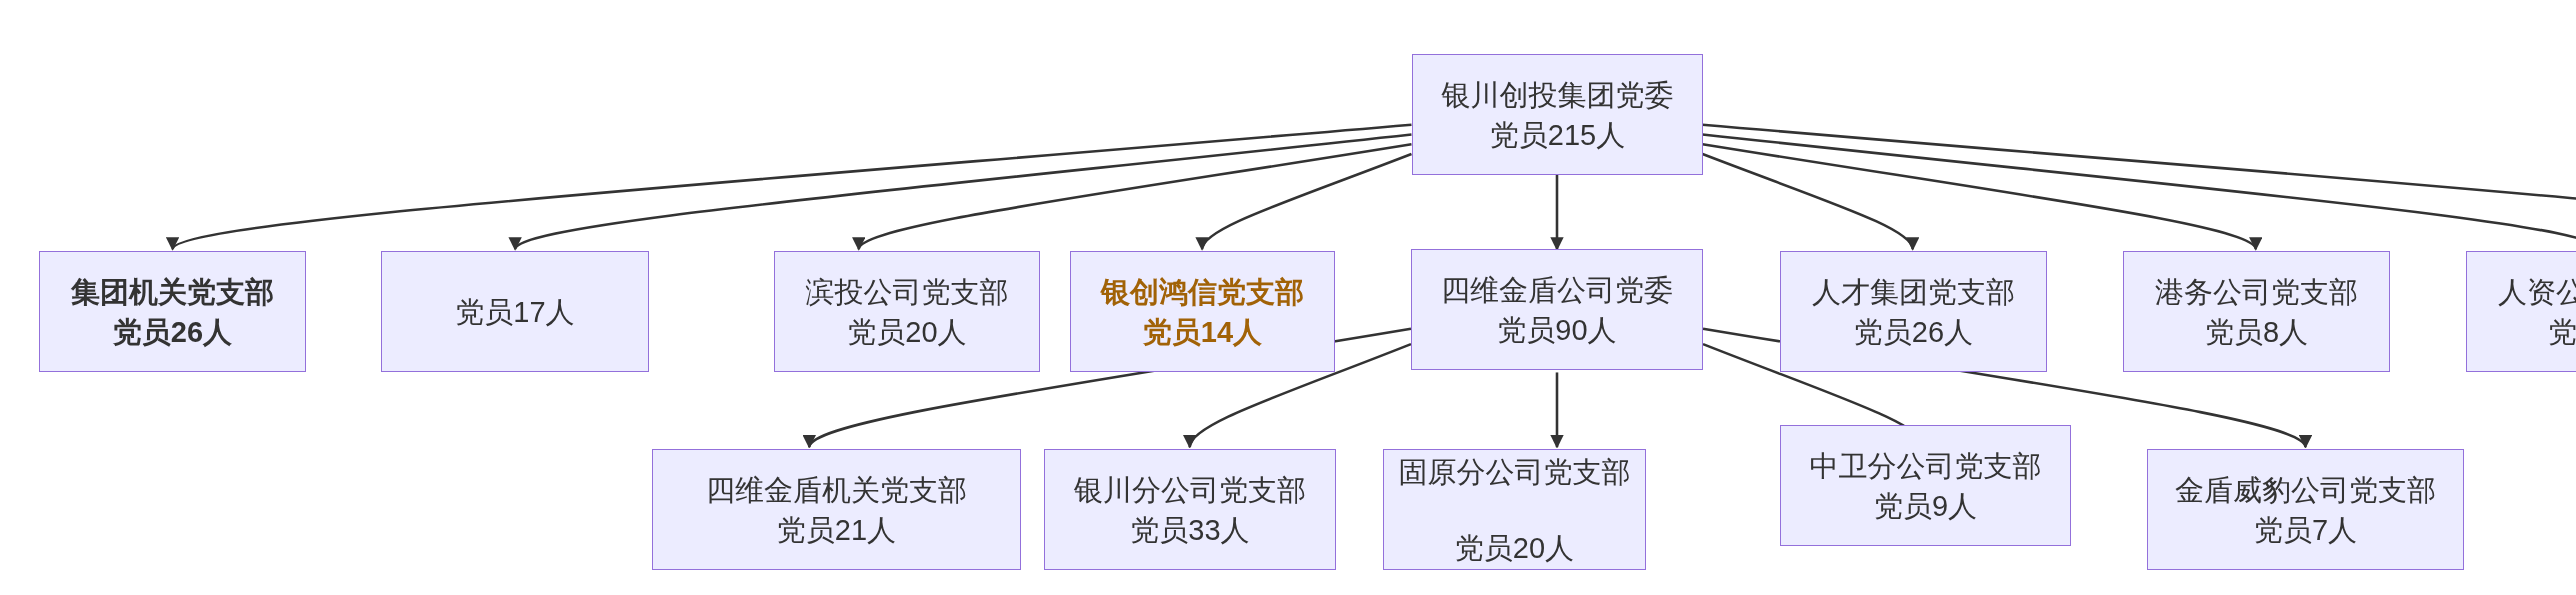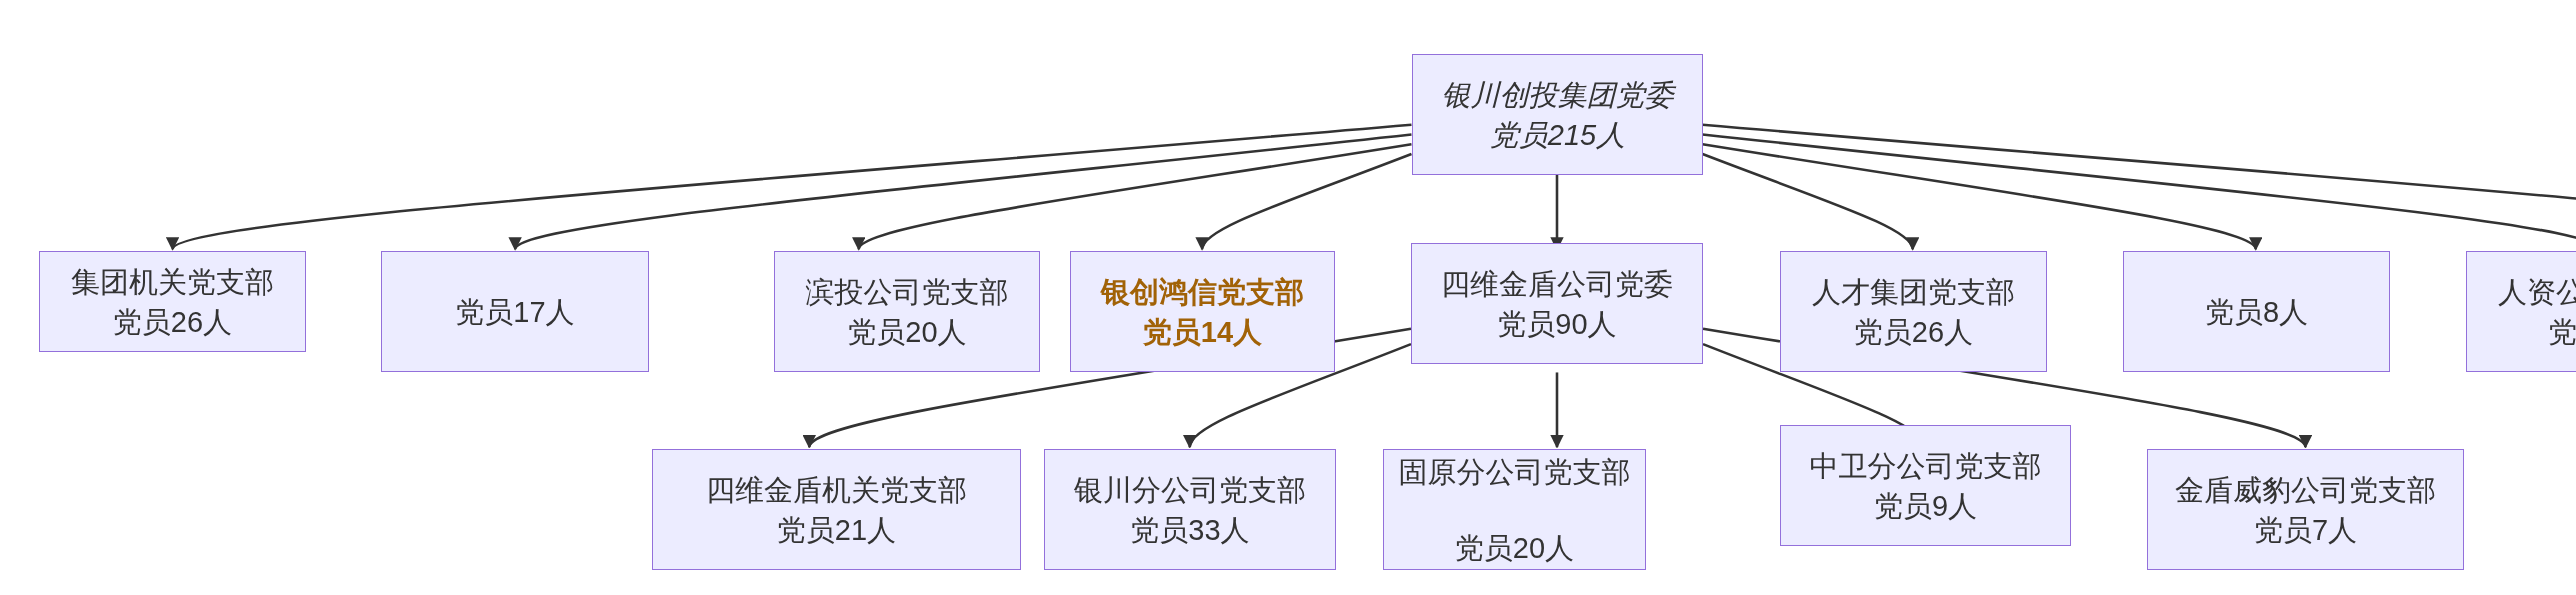--- a/index.html
+++ b/index.html
@@ -40,48 +40,49 @@
         <path class="edge" d="M3305,261 C4352.5,375.0 5045,434.9 5045,484" marker-end="url(#arrowhead)"></path>
         <path class="edge" d="M3305,242 C4753.1,365.7 5710.5,430.8 5710.5,484" marker-end="url(#arrowhead)"></path>
         <path class="edge" d="M2739,638 C2035.9,755.5 1571,817.4 1571,868" marker-end="url(#arrowhead)"></path>
         <path class="edge" d="M2739,668 C2480.4,770.2 2309.5,824.0 2309.5,868" marker-end="url(#arrowhead)"></path>
         <path class="edge" d="M3022.5,723 L3022.5,868" marker-end="url(#arrowhead)"></path>
         <path class="edge" d="M3306,668 C3565.5,770.2 3737,824.0 3737,868" marker-end="url(#arrowhead)"></path>
         <path class="edge" d="M3306,638 C4010.0,755.5 4475.5,817.4 4475.5,868" marker-end="url(#arrowhead)"></path>
       </g>
   </svg>
   <div id="nodes">
-      <div class="node" style="left: 1412px; top: 54px; width: 291px; height: 121px; font-style: italic;">
+      <div class="node" style="left: 1412px; top: 54px; width: 291px; height: 121px;">
         <div class="line">银川创投集团党委</div>
         <div class="line">党员215人</div>
       </div>
-      <div class="node" style="left: 39px; top: 251px; width: 267px; height: 101px;">
+      <div class="node" style="left: 39px; top: 251px; width: 267px; height: 121px; font-weight: bold;">
         <div class="line">集团机关党支部</div>
         <div class="line">党员26人</div>
       </div>
       <div class="node" style="left: 381px; top: 251px; width: 268px; height: 121px;">
         <div class="line">党员17人</div>
       </div>
       <div class="node" style="left: 726px; top: 251px; width: 266px; height: 121px; margin-left: 48px;">
         <div class="line">滨投公司党支部</div>
         <div class="line">党员20人</div>
       </div>
       <div class="node bold" style="left: 1070px; top: 251px; width: 265px; height: 121px;">
         <div class="line">银创鸿信党支部</div>
         <div class="line">党员14人</div>
       </div>
-      <div class="node" style="left: 1411px; top: 243px; width: 292px; height: 121px;">
+      <div class="node" style="left: 1411px; top: 249px; width: 292px; height: 121px;">
         <div class="line">四维金盾公司党委</div>
         <div class="line">党员90人</div>
       </div>
       <div class="node" style="left: 1780px; top: 251px; width: 267px; height: 121px;">
         <div class="line">人才集团党支部</div>
         <div class="line">党员26人</div>
       </div>
       <div class="node" style="left: 2123px; top: 251px; width: 267px; height: 121px;">
+        <div class="line">港务公司党支部</div>
         <div class="line">党员8人</div>
       </div>
       <div class="node" style="left: 2466px; top: 251px; width: 267px; height: 121px;">
         <div class="line">人资公司党支部</div>
         <div class="line">党员5人</div>
       </div>
       <div class="node" style="left: 652px; top: 449px; width: 369px; height: 121px; text-align: right;">
         <div class="line">四维金盾机关党支部</div>
         <div class="line">党员21人</div>
       </div>

